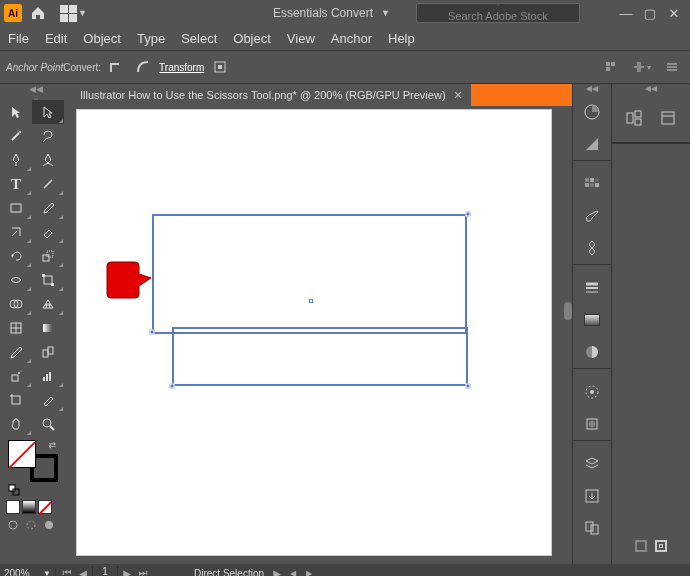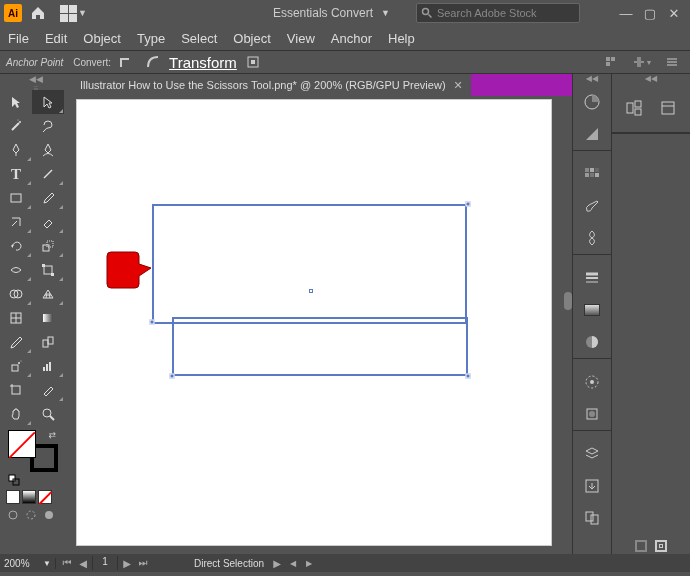--- a/index.html
+++ b/index.html
@@ -5,34 +5,34 @@
 * { box-sizing: border-box; margin: 0; padding: 0; font-family: Arial, sans-serif; }
 body { background: #535353; width: 690px; height: 576px; overflow: hidden; color: #ddd; font-size: 11px; }
 
 .title-bar { height: 26px; background: #535353; display: flex; align-items: center; padding: 0 4px; }
 .ai-logo { width: 18px; height: 18px; background: #ff9a00; color: #330000; font-weight: bold; font-size: 10px; display: flex; align-items: center; justify-content: center; border-radius: 2px; }
 .home-icon { margin-left: 8px; color: #ddd; }
 .layout-btn { margin-left: 14px; display: flex; gap: 1px; align-items: center; }
 .layout-grid { display: grid; grid-template-columns: 8px 8px; grid-template-rows: 8px 8px; gap: 1px; }
 .layout-grid span { background: #ddd; }
 .workspace-switcher { margin-left: 180px; height: 20px; display: flex; align-items: center; gap: 8px; color: #ccc; font-size: 12px; padding: 0 6px; }
-.stock-search { margin-left: 20px; height: 20px; width: 164px; background: #3a3a3a; border: 1px solid #666; border-radius: 2px; display: flex; align-items: center; padding: 0 4px; color: #888; gap: 4px; }
+.stock-search { margin-left: 20px; height: 20px; width: 164px; background: #3a3a3a; border: 1px solid #666; border-radius: 2px; display: flex; align-items: center; padding: 0 4px; color: #888; gap: 4px; flex-direction: column; }
 .win-controls { margin-left: auto; display: flex; gap: 0; }
 .win-btn { width: 24px; height: 20px; display: flex; align-items: center; justify-content: center; color: #ccc; font-size: 13px; }
 
 .menu-bar { height: 24px; background: #535353; display: flex; align-items: center; padding: 0 8px; gap: 16px; font-size: 13px; color: #ddd; }
 .menu-item { }
 
-.control-bar { height: 24px; background: #535353; border-top: 1px solid #333; border-bottom: 1px solid #333; display: flex; align-items: center; padding: 0 6px; position: relative; }
+.control-bar { height: 34px; background: #535353; border-top: 1px solid #333; border-bottom: 1px solid #333; display: flex; align-items: center; padding: 0 6px; position: relative; }
 .anchor-label { font-size: 10px; color: #ccc; font-style: italic; }
-.ctrl-group { display: flex; align-items: center; gap: 3px; margin-left: 10px; }
+.ctrl-group { display: flex; align-items: center; gap: 3px; }
 .ctrl-label { font-size: 10px; color: #ccc; }
 .ctrl-btn { width: 24px; height: 22px; display: flex; align-items: center; justify-content: center; color: #ccc; }
 .ctrl-btn.active { background: #2a2a2a; }
-.transform-btn { font-size: 15px; color: #fff; text-decoration: underline; padding: 0 4px; }
+.transform-btn { font-size: 10px; color: #fff; text-decoration: underline; padding: 0 4px; }
 .right-ctrls { margin-left: auto; display: flex; gap: 6px; }
 
 .main { display: flex; height: 480px; }
 
 .tools-outer { width: 72px; background: #535353; display: flex; flex-direction: column; }
 .tools-tab { height: 10px; text-align: center; color: #999; font-size: 9px; }
 .tool-row { display: flex; }
 .tool-btn { width: 32px; height: 24px; display: flex; align-items: center; justify-content: center; color: #dcdcdc; position: relative; }
 .tool-btn.active { background: #383838; }
 .tool-corner { position: absolute; bottom: 1px; right: 1px; width: 0; height: 0; border-right: 4px solid #999; border-top: 4px solid transparent; }
@@ -40,21 +40,21 @@
 .fill-sw { position: absolute; width: 28px; height: 28px; background: #fff; border: 1px solid #000; left: 0; top: 0; }
 .fill-sw::after { content: ""; position: absolute; width: 140%; height: 2px; background: red; transform: rotate(-45deg); top: 50%; left: -20%; }
 .stroke-sw { position: absolute; width: 28px; height: 28px; background: #535353; border: 4px solid #000; right: 0; bottom: 0; }
 .swap-arrow { position: absolute; top: 0; right: 2px; font-size: 9px; color: #ccc; }
 .mini-swatches { display: flex; gap: 2px; margin-left: 6px; }
 .mini-sw { width: 14px; height: 14px; border: 1px solid #333; }
 .draw-modes { display: flex; gap: 4px; margin: 4px 0 0 6px; }
 .draw-mode { width: 14px; height: 14px; color: #aaa; display: flex; align-items: center; justify-content: center; }
 
 .doc-area { flex: 1; display: flex; flex-direction: column; background: #535353; }
-.doc-tab-bar { height: 22px; display: flex; align-items: center; background: #a21caf; }
+.doc-tab-bar { height: 22px; display: flex; align-items: center; background: #f97316; }
 .doc-tab { height: 22px; background: #535353; color: #ddd; font-size: 11px; padding: 0 8px; display: flex; align-items: center; gap: 8px; }
 .doc-close { color: #bbb; }
 .canvas-wrap { flex: 1; position: relative; background: #535353; }
 .artboard { position: absolute; left: 5px; top: 4px; width: 474px; height: 445px; background: #fff; box-shadow: 0 0 0 1px #ccc; }
 .rect1 { position: absolute; left: 75px; top: 104px; width: 315px; height: 120px; border: 2px solid #5a7bc4; }
 .rect2 { position: absolute; left: 95px; top: 217px; width: 296px; height: 59px; border: 2px solid #5a7bc4; }
 .anchor-pt { position: absolute; width: 5px; height: 5px; background: #5a7bc4; border: 1px solid #fff; transform: translate(-50%, -50%); }
 .center-pt { position: absolute; width: 4px; height: 4px; border: 1px solid #5a7bc4; transform: translate(-50%, -50%); }
 .pointer-hand { position: absolute; left: 28px; top: 150px; }
 .scroll-thumb { position: absolute; right: 0; top: 196px; width: 8px; height: 18px; background: #808080; border-radius: 4px; }

